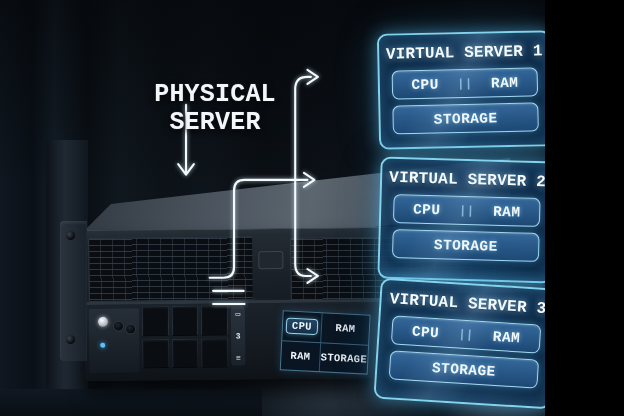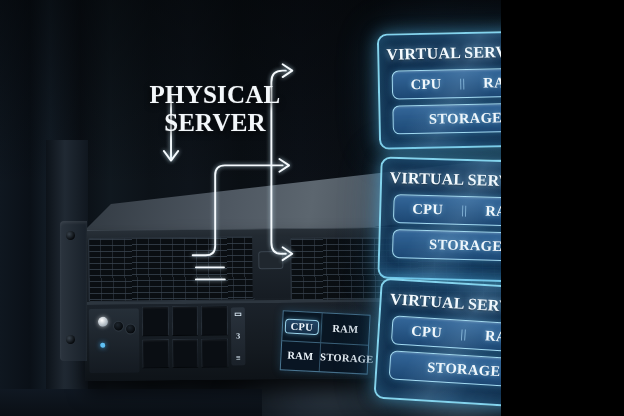--- a/index.html
+++ b/index.html
@@ -1,17 +1,17 @@
 <!DOCTYPE html>
 <html><head>
 <meta charset="utf-8">
 <style>
   html,body{margin:0;padding:0;background:#000;}
-  .stage{position:relative;width:501px;height:416px;overflow:hidden;
-         background:#8b5cf6;font-family:Liberation Serif, serif;}
+  .stage{position:relative;width:545px;height:416px;overflow:hidden;
+         background:#8b5cf6;font-family:Liberation Mono, monospace;}
 
   
   .bg{position:absolute;inset:0;
       background:linear-gradient(90deg,#0f1720 0%,#0a1017 6%,#131d27 10%,#0a0f15 16%,
                  #10181f 22%,#0c1218 30%,#0e141b 38%,#0a0f14 48%,#0c1118 60%,
                  #0a0e13 74%,#0d1219 88%,#0b0f15 100%);}
   .bg::after{content:"";position:absolute;inset:0;
       background:linear-gradient(180deg,rgba(2,4,6,.55),rgba(2,4,6,0) 45%);}
   .rail{position:absolute;left:558px;top:0;width:27px;height:416px;
       background:linear-gradient(90deg,#0a0f14,#232e39 40%,#141d26 72%,#0a0e13);}

